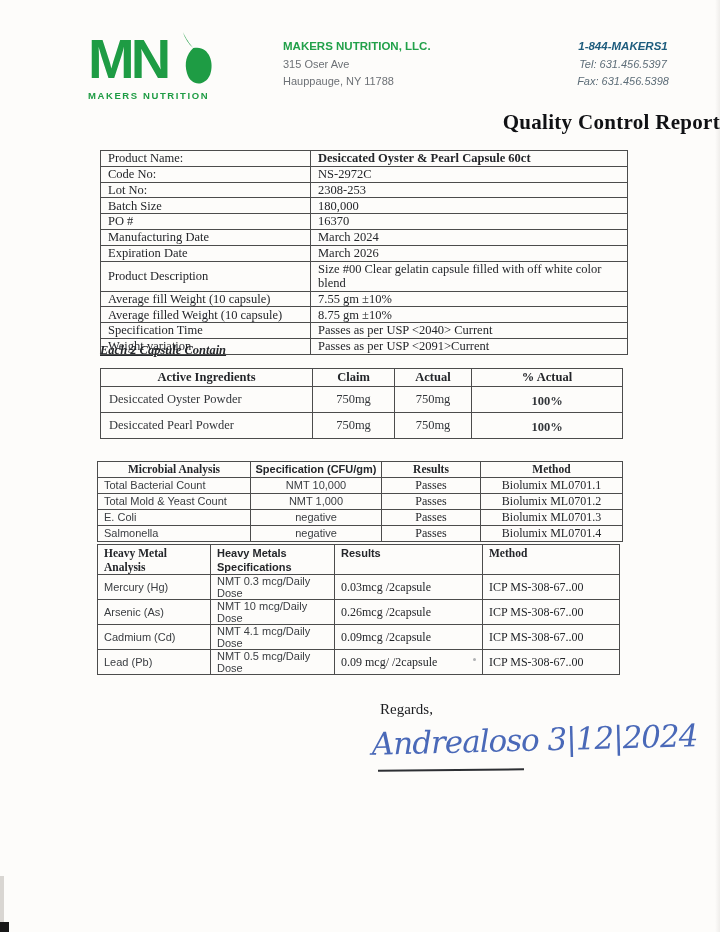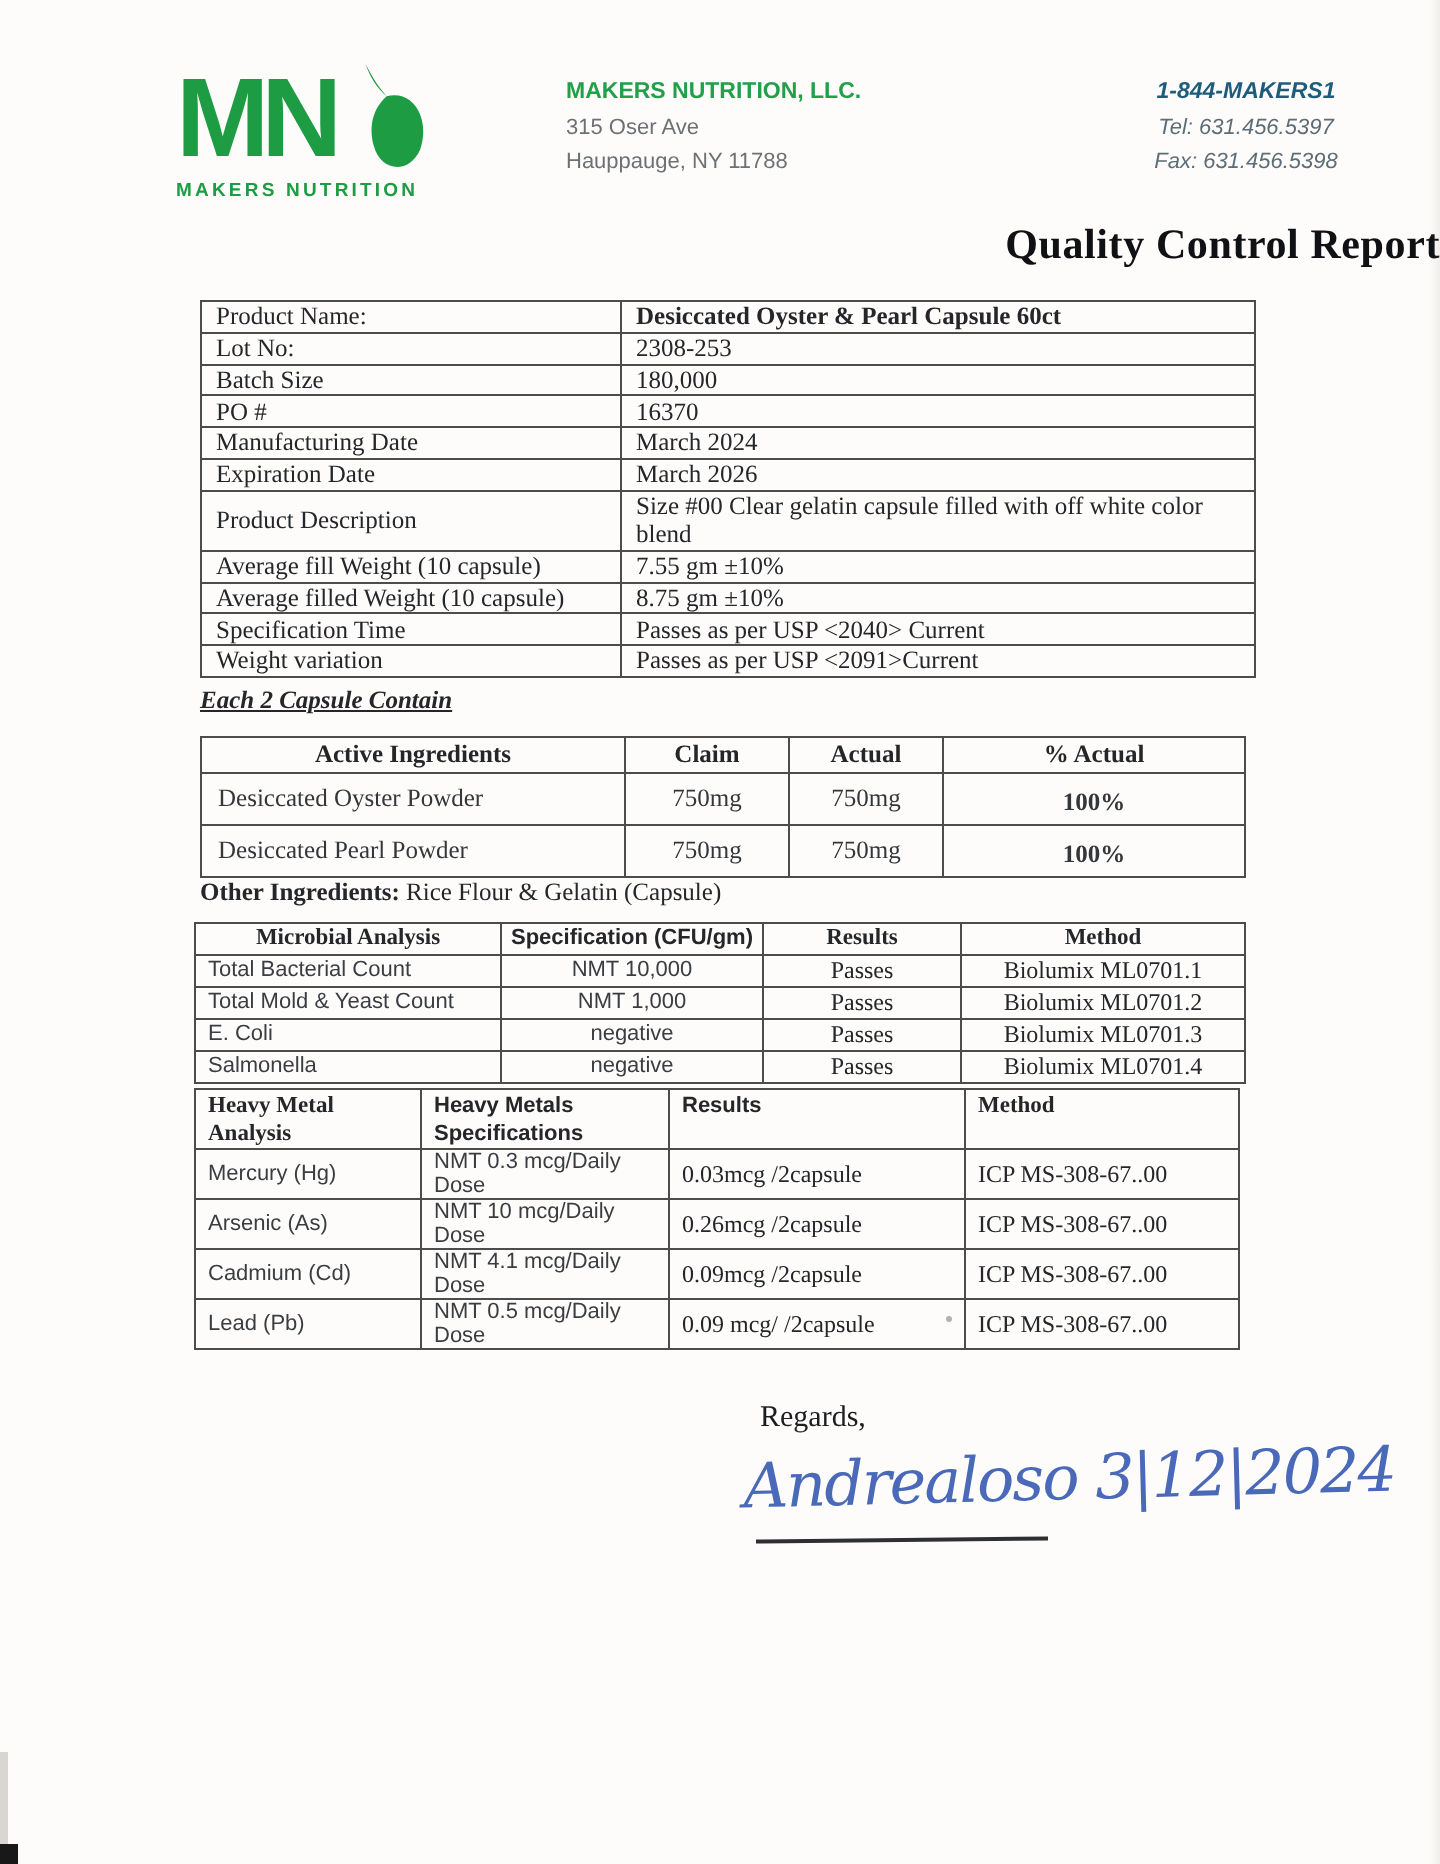--- a/index.html
+++ b/index.html
@@ -135,20 +135,24 @@
     <colgroup>
         <col style="width:210px">
         <col>
       </colgroup>
     <tbody>
         <tr>
           <td>Product Name:</td>
           <td>Desiccated Oyster &amp; Pearl Capsule 60ct</td>
         </tr>
         <tr>
+          <td>Code No:</td>
+          <td>NS-2972C</td>
+        </tr>
+        <tr>
           <td>Lot No:</td>
           <td>2308-253</td>
         </tr>
         <tr>
           <td>Batch Size</td>
           <td>180,000</td>
         </tr>
         <tr>
           <td>PO #</td>
           <td>16370</td>
@@ -210,23 +214,20 @@
         </tr>
         <tr>
           <td>Desiccated Pearl Powder</td>
           <td>750mg</td>
           <td>750mg</td>
           <td>100%</td>
         </tr>
       </tbody>
   </table>
 
-  <div class="other-ingredients">
-    <b>Other Ingredients:</b><span> Rice Flour &amp; Gelatin (Capsule)</span>
-  </div>
 
   <table class="mb-table">
     <colgroup>
         <col style="width:153px">
         <col style="width:131px">
         <col style="width:99px">
         <col>
       </colgroup>
     <thead>
         <tr>

